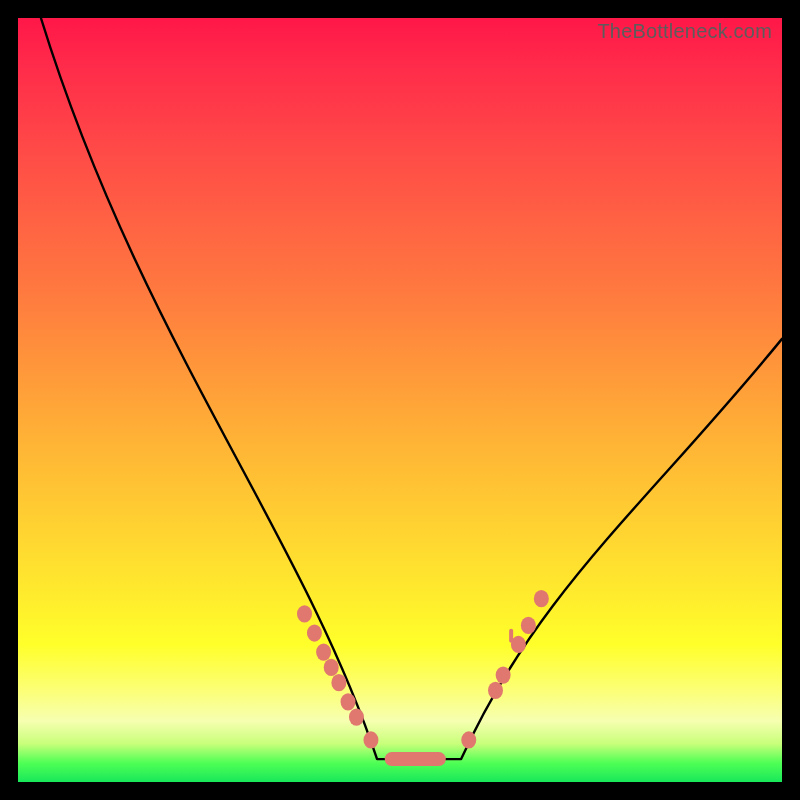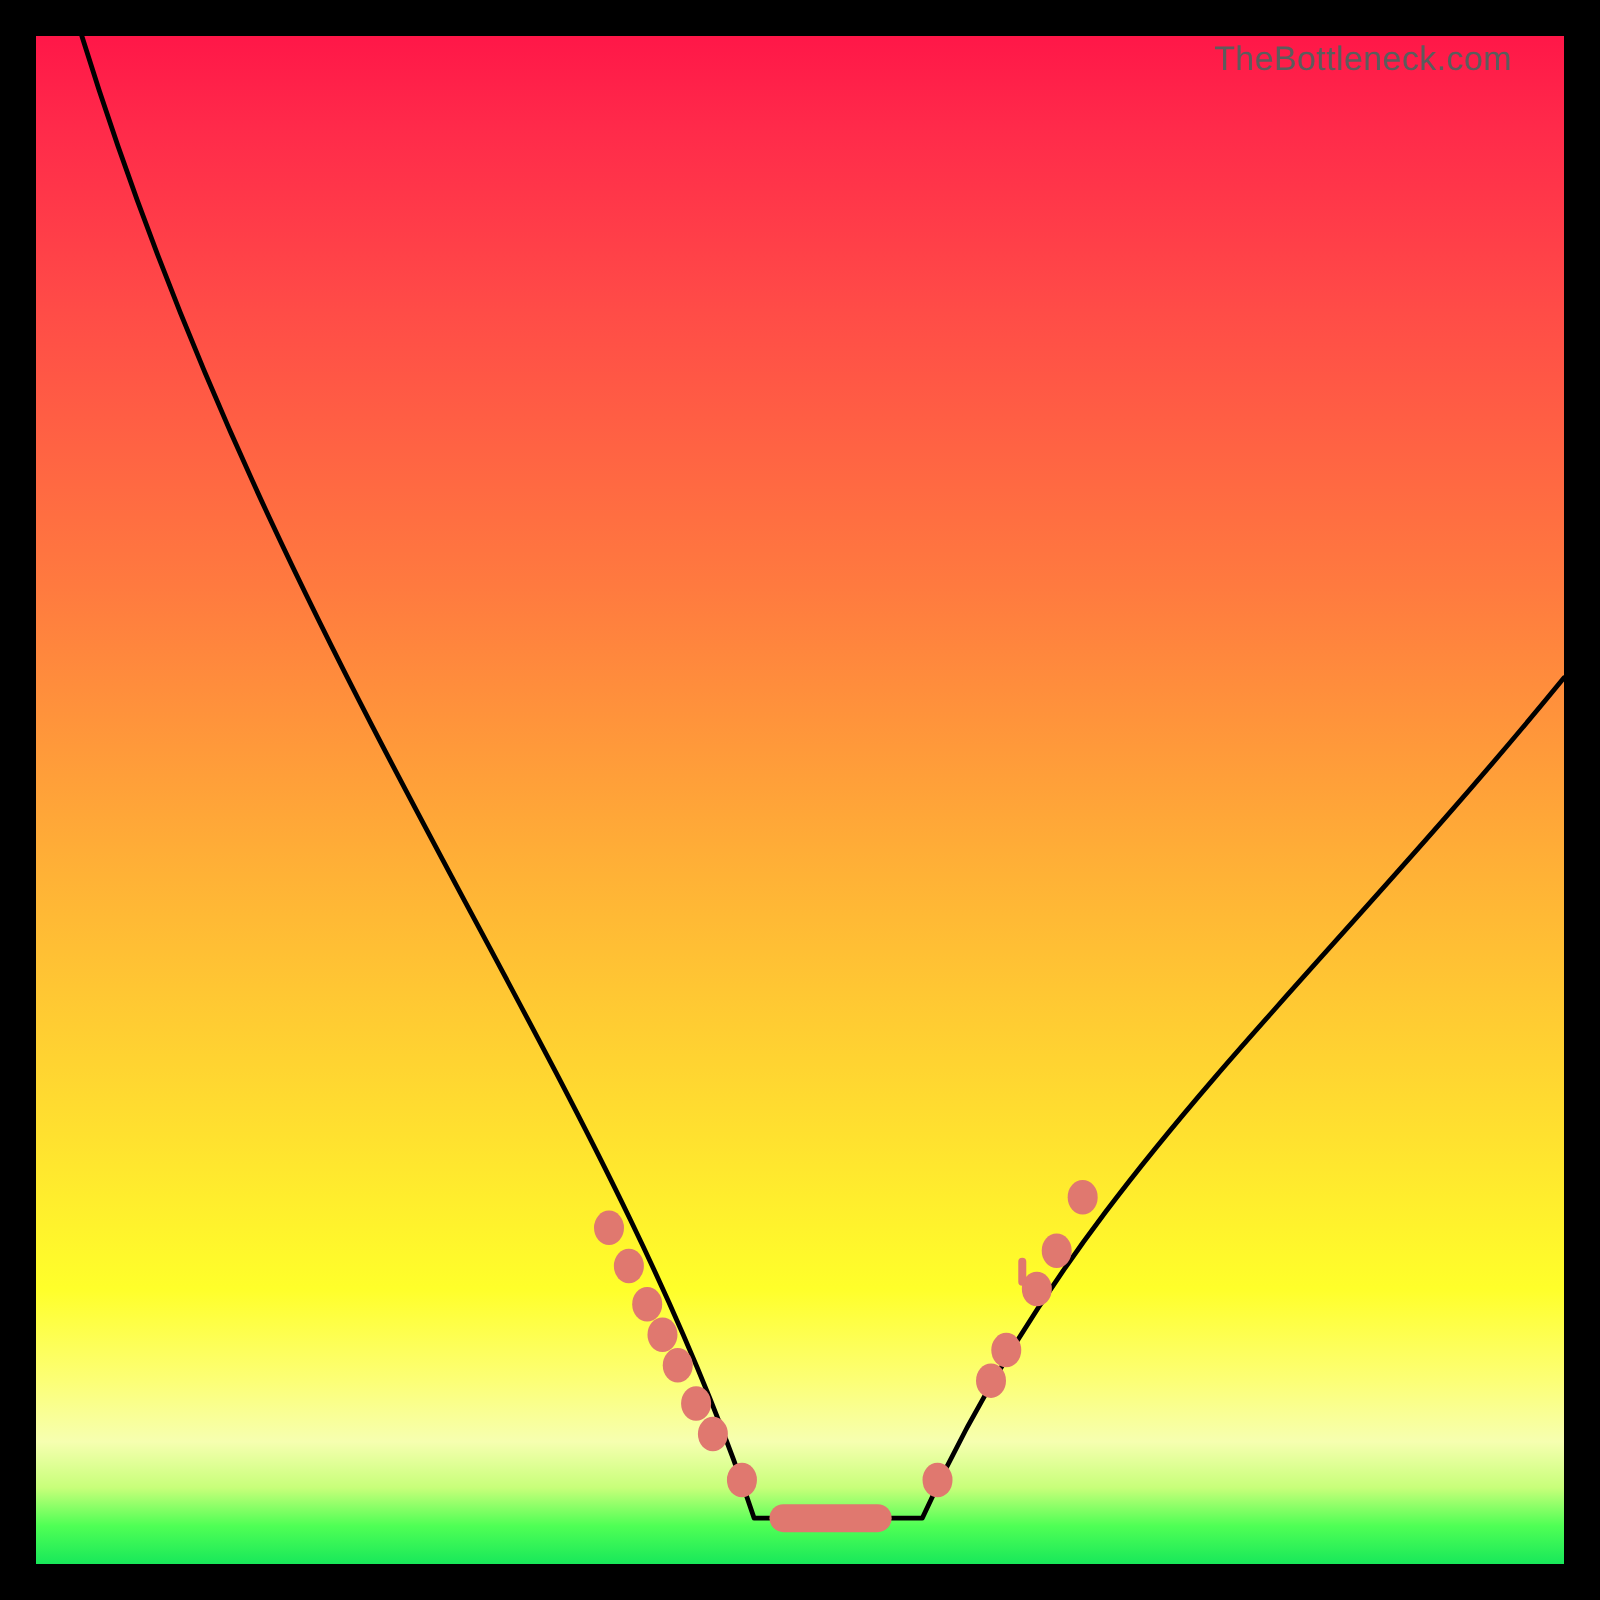--- a/index.html
+++ b/index.html
@@ -37,23 +37,23 @@
       #fcff76 88%,
       #f6ffb0 92%,
       #c8ff7a 95%,
       #4fff55 97.5%,
       #18e85a 100%
     );
   }
   .watermark {
     position: absolute;
     top: 2px;
-    right: 26px;
+    right: 10px;
     color: #5c5c5c;
-    font-size: 17px;
+    font-size: 20px;
     font-weight: 500;
     letter-spacing: 0.2px;
     z-index: 5;
   }
   svg.curve {
     position: absolute;
     left: 0;
     top: 0;
     width: 764px;
     height: 764px;

